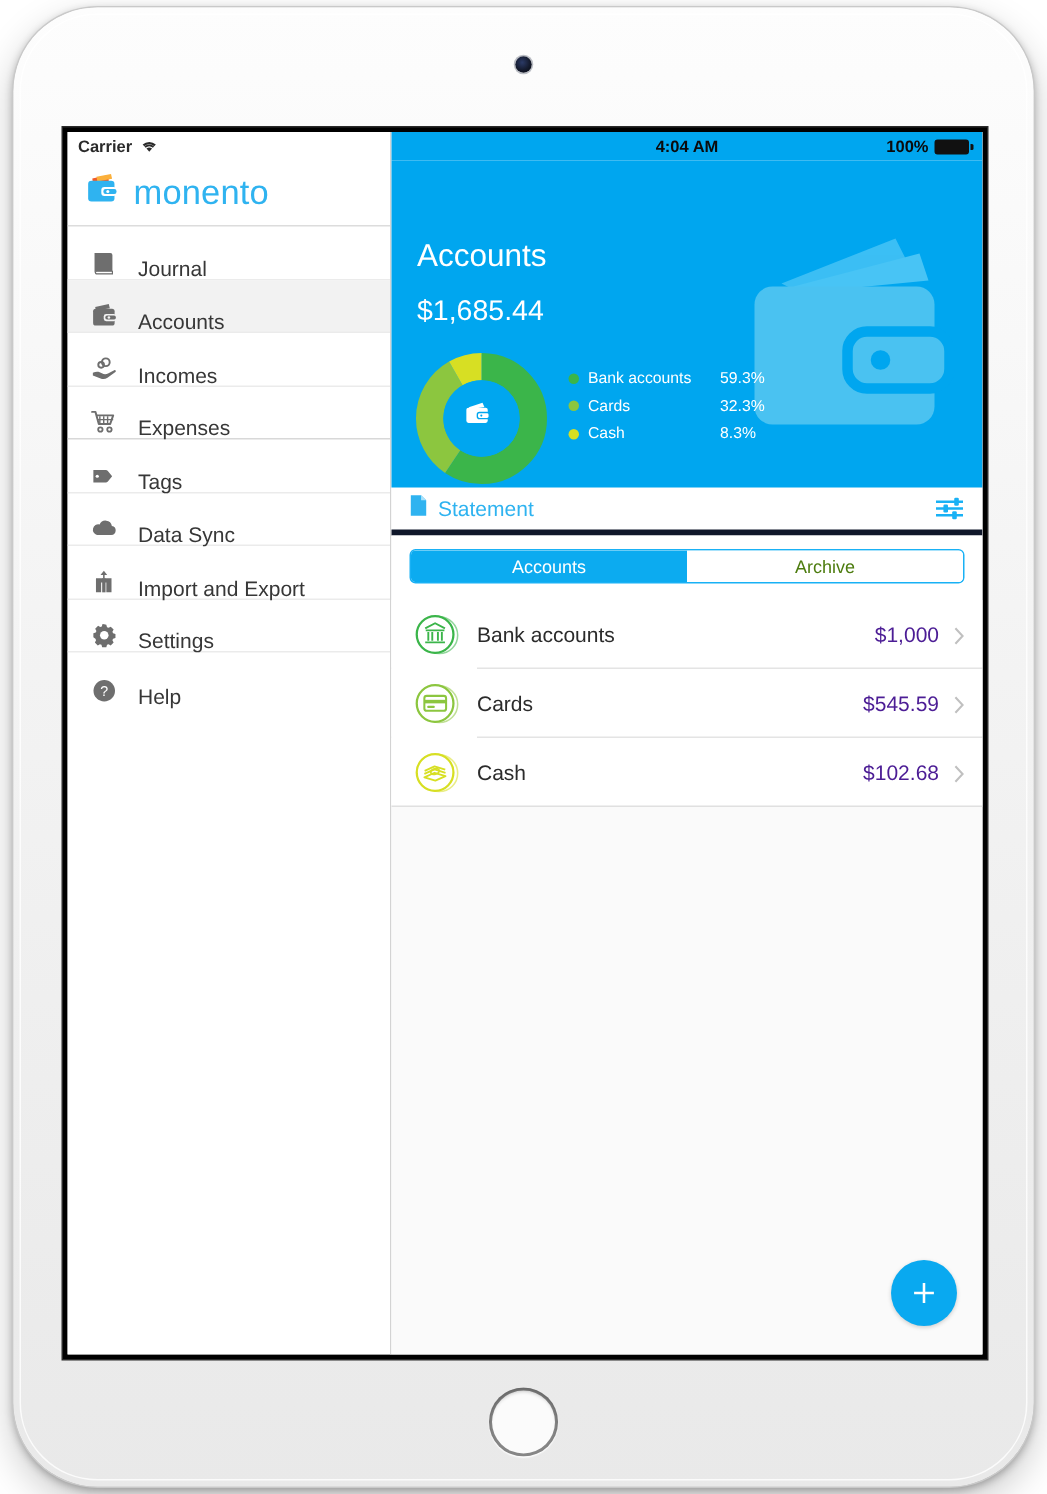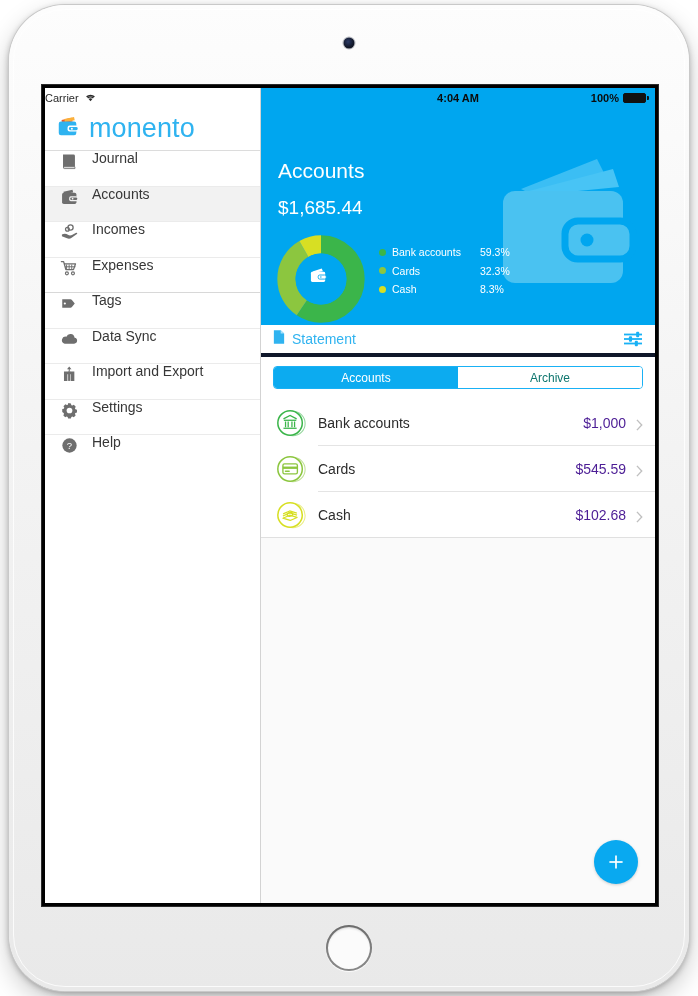--- a/index.html
+++ b/index.html
@@ -55,37 +55,37 @@
 
   
   .sidebar {
     width: 216px; height: 100%;
     background: #fff;
     border-right: 1px solid #d3d3d3;
     display: flex; flex-direction: column;
   }
   .sb-statusbar {
     height: 19px; display: flex; align-items: center;
-    padding-left: 0; gap: 5px;
-    font-size: 11px; color: #2a2a2a; font-weight: 400;
+    padding-left: 7px; gap: 5px;
+    font-size: 11px; color: #2a2a2a; font-weight: 700;
   }
   .wifi-icon { display: inline-block; width: 13px; height: 11px; }
 
   .brand {
     height: 44px; display: flex; align-items: center; gap: 9px;
     padding-left: 11px;
     border-bottom: 1px solid #dcdcdc;
   }
   .brand-name {
-    font-size: 27px; color: #2fb3f0; letter-spacing: .1px; font-weight: 400;
+    font-size: 23px; color: #2fb3f0; letter-spacing: .1px; font-weight: 400;
   }
 
   .nav { flex: 1; }
   .nav-item {
-    height: 35.5px; display: flex; align-items: flex-start; gap: 12px;
+    height: 35.5px; display: flex; align-items: flex-end; gap: 12px;
     padding-left: 14px;
     border-bottom: 1px solid #ebebeb;
     font-size: 14px; color: #373737;
     cursor: pointer;
   }
   .nav-item.selected { background: #f2f2f2; }
   .nav-item.group-end { border-bottom: 1px solid #d8d8d8; }
   .nav-item.no-border { border-bottom: none; }
   .nav-icon {
     width: 21px; height: 21px; display: flex; align-items: center;
@@ -149,21 +149,21 @@
   .statement-label { font-size: 14px; color: #2fb3f0; }
   .filter-icon { margin-left: auto; width: 20px; height: 18px; cursor: pointer; }
 
   .seg-wrap { background: #fff; padding: 9px 12px 11px 12px; }
   .segmented {
     display: flex; border: 1px solid #19b1f5; border-radius: 4px; overflow: hidden;
     height: 23px;
   }
   .seg {
     flex: 1; display: flex; align-items: center; justify-content: center;
-    font-size: 12px; color: #0f766e; cursor: pointer; background: #fff;
+    font-size: 12px; color: #4d7c0f; cursor: pointer; background: #fff;
   }
   .seg.active { background: #0cabf0; color: #fff; }
 
   .acct-list { background: #fff; }
   .acct-row {
     height: 45px; display: flex; align-items: center; padding: 0 12px 0 14px;
     cursor: pointer; background: #fff;
   }
   .acct-icon { width: 32px; height: 32px; flex: 0 0 32px; margin-right: 11px; }
   .acct-name { font-size: 14px; color: #2b2b2b; }

